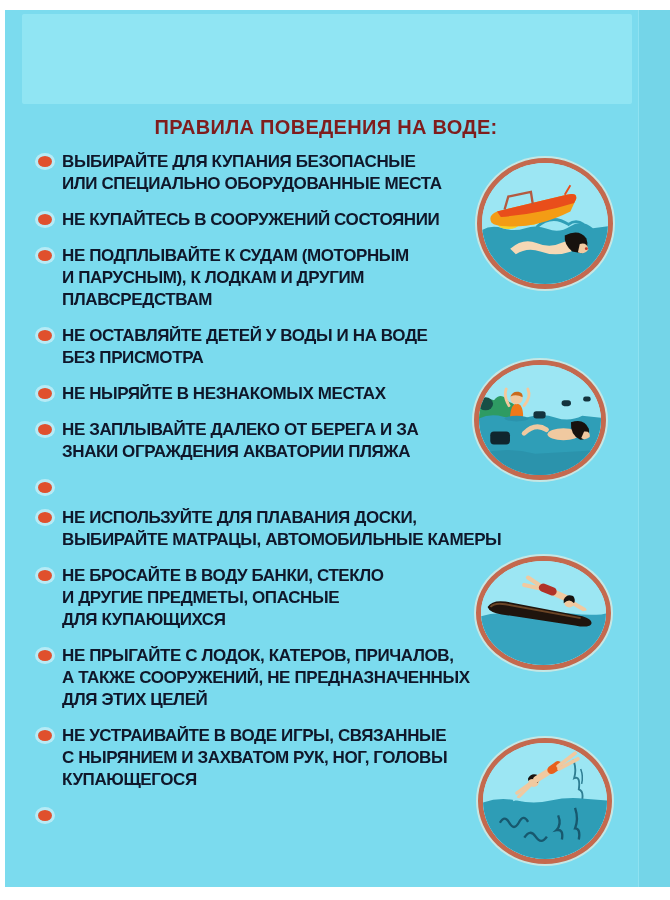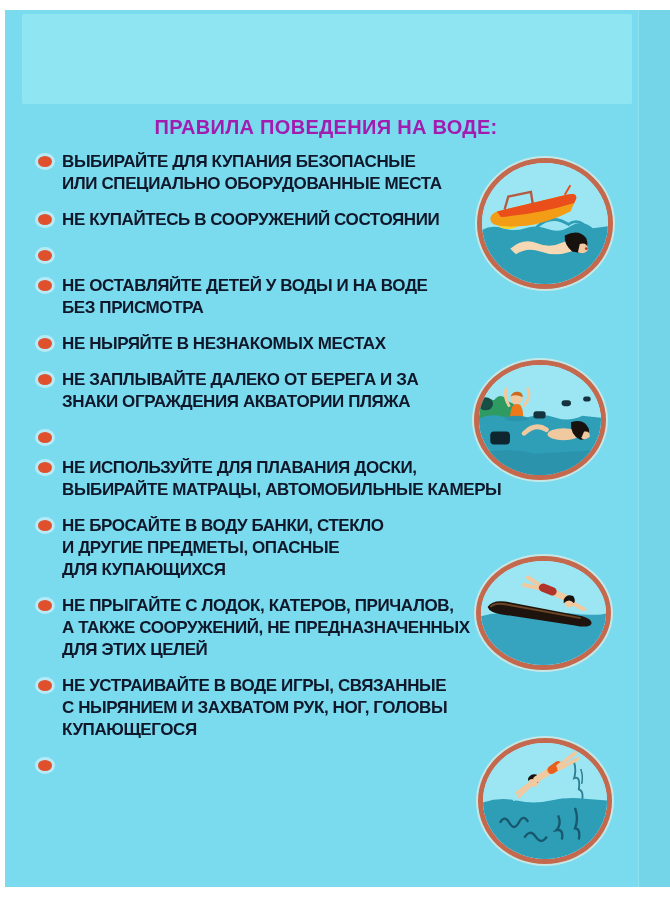--- a/index.html
+++ b/index.html
@@ -22,21 +22,21 @@
   }
   .top-panel {
     position: absolute; left: 17px; top: 4px; width: 610px; height: 90px;
     background: #90e5f3; border-radius: 2px;
   }
 
   .title {
     position: absolute; left: 0; top: 106px; width: 642px; margin: 0;
     text-align: center;
     font-size: 20px; font-weight: bold; letter-spacing: 0.3px;
-    color: #a21caf;
+    color: #7f1d1d;
   }
 
   .rules {
     position: absolute; left: 33px; top: 141px; width: 495px;
     margin: 0; padding: 0; list-style: none;
   }
   .rule { display: flex; align-items: flex-start; margin-bottom: 14px; }
   .bullet {
     flex: 0 0 auto; width: 14px; height: 11px; border-radius: 50%;
     background: #e0502d; margin: 5px 10px 0 0;
@@ -75,20 +75,23 @@
           <span class="bullet"></span>
           <span class="rule-text">ВЫБИРАЙТЕ ДЛЯ КУПАНИЯ БЕЗОПАСНЫЕ
 ИЛИ СПЕЦИАЛЬНО ОБОРУДОВАННЫЕ МЕСТА</span>
         </li>
       <li class="rule">
           <span class="bullet"></span>
           <span class="rule-text">НЕ КУПАЙТЕСЬ В СООРУЖЕНИЙ СОСТОЯНИИ</span>
         </li>
       <li class="rule">
           <span class="bullet"></span>
+          <span class="rule-text">НЕ ПОДПЛЫВАЙТЕ К СУДАМ (МОТОРНЫМ
+И ПАРУСНЫМ), К ЛОДКАМ И ДРУГИМ
+ПЛАВСРЕДСТВАМ</span>
         </li>
       <li class="rule">
           <span class="bullet"></span>
           <span class="rule-text">НЕ ОСТАВЛЯЙТЕ ДЕТЕЙ У ВОДЫ И НА ВОДЕ
 БЕЗ ПРИСМОТРА</span>
         </li>
       <li class="rule">
           <span class="bullet"></span>
           <span class="rule-text">НЕ НЫРЯЙТЕ В НЕЗНАКОМЫХ МЕСТАХ</span>
         </li>

